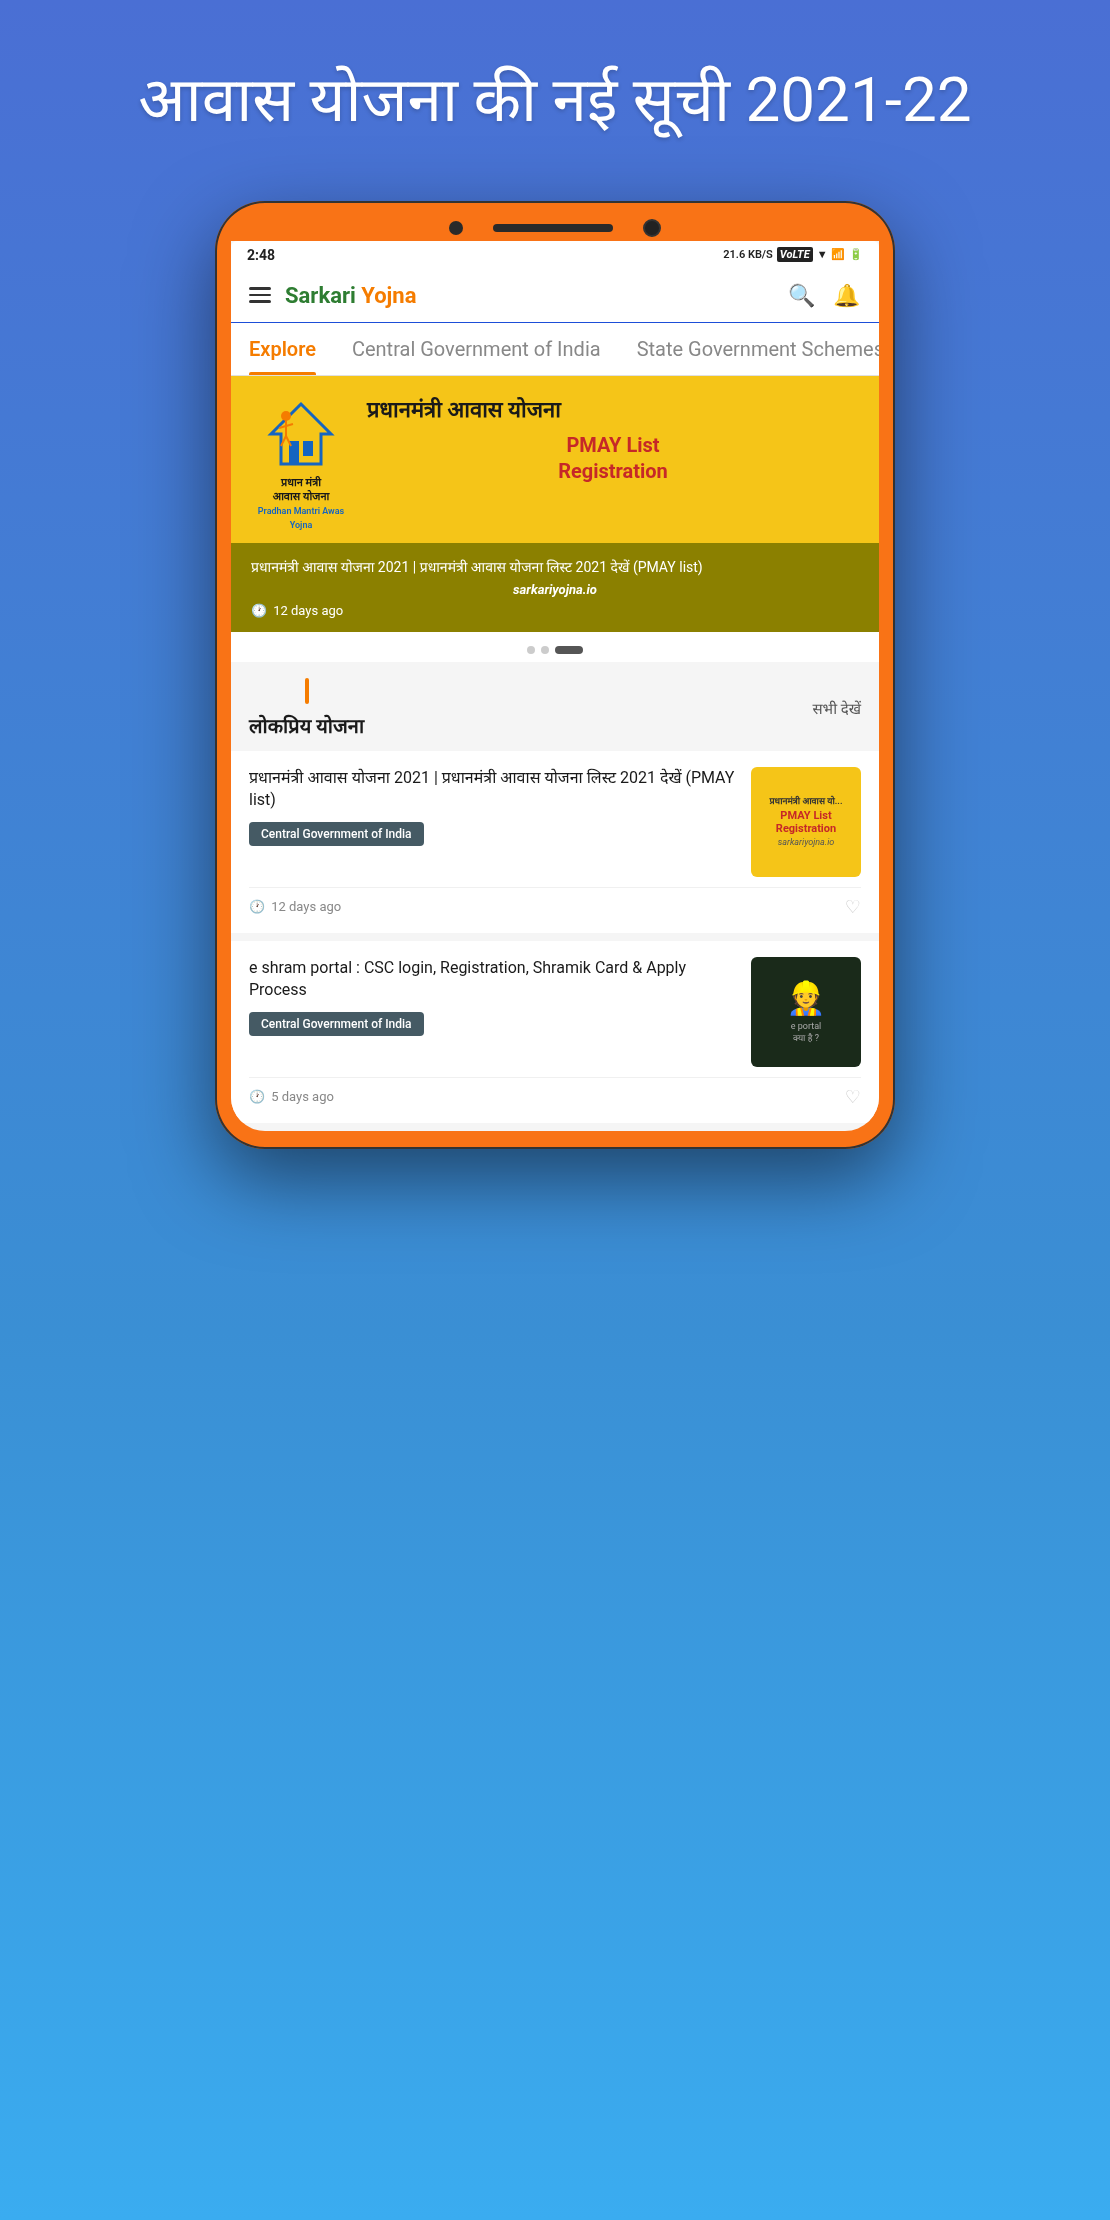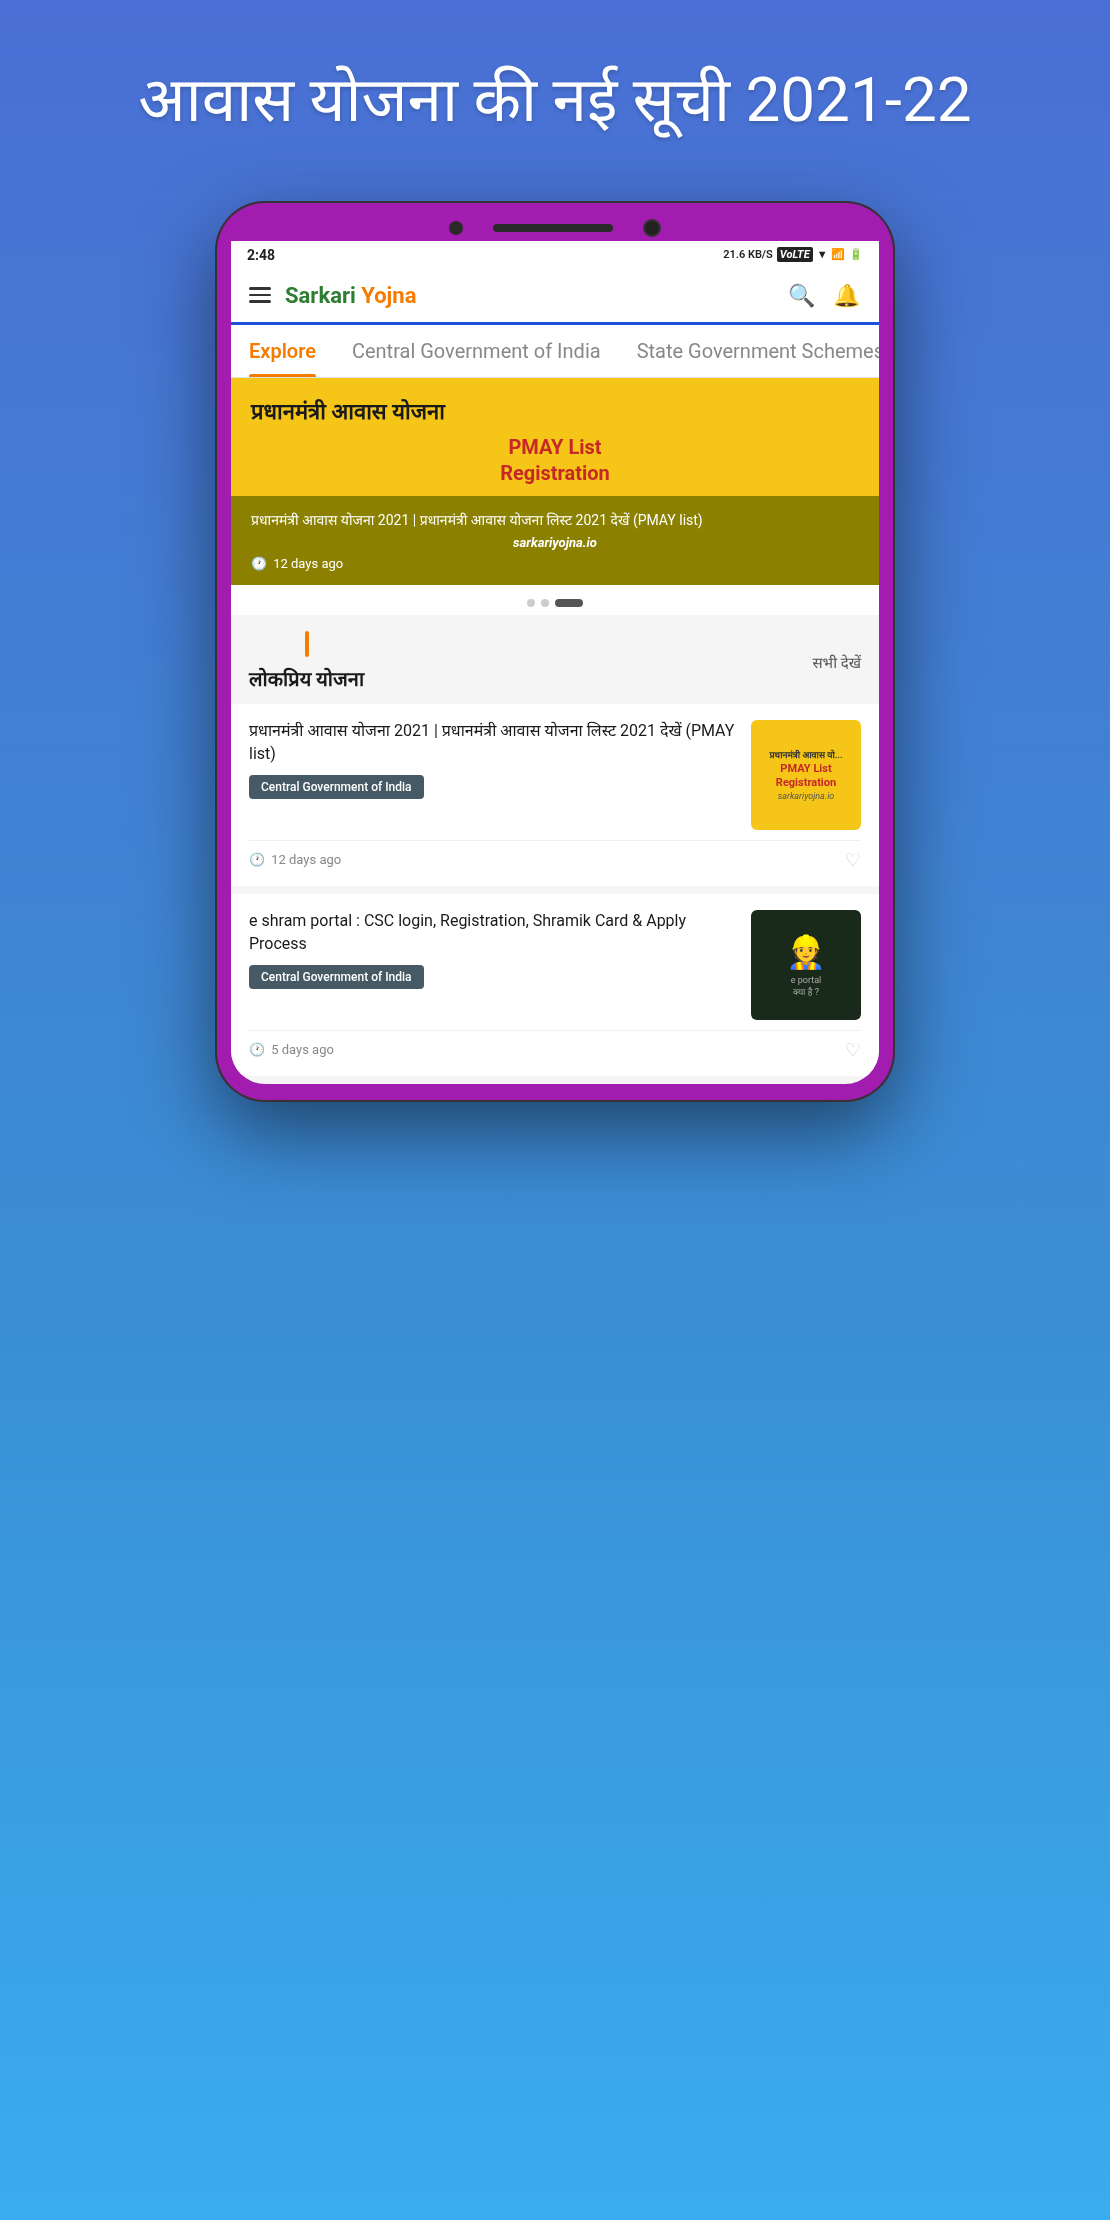--- a/index.html
+++ b/index.html
@@ -26,21 +26,21 @@
     }
 
     
     .phone-wrapper {
       display: flex;
       justify-content: center;
       padding: 20px 0 60px;
     }
     .phone-frame {
       width: 680px;
-      background: #a21caf;
+      background: #f97316;
       border-radius: 50px;
       padding: 18px 16px;
       box-shadow: 0 30px 80px rgba(0,0,0,0.5), inset 0 0 0 2px #333;
       position: relative;
     }
     .phone-camera-area {
       display: flex;
       justify-content: center;
       gap: 30px;
       align-items: center;
@@ -103,21 +103,21 @@
       overflow: hidden;
     }
 
     
     .app-header {
       background: white;
       display: flex;
       align-items: center;
       justify-content: space-between;
       padding: 14px 18px;
-      border-bottom: 3px solid #1d4ed8;
+      border-bottom: 1px solid #1d4ed8;
     }
     .header-left {
       display: flex;
       align-items: center;
       gap: 14px;
     }
     .hamburger-icon {
       display: flex;
       flex-direction: column;
       gap: 4px;
@@ -473,20 +473,40 @@
         <div class="nav-tab">
           <span>Central Government of India</span>
         </div>
         <div class="nav-tab">
           <span>State Government Schemes</span>
         </div>
       </div>
 
       <div class="hero-banner">
         <div class="banner-content">
+          <div class="banner-logo">
+            <div class="banner-logo-inner">
+
+              <svg class="house-icon" viewBox="0 0 80 80" xmlns="http://www.w3.org/2000/svg">
+                <polygon points="40,8 10,38 20,38 20,68 60,68 60,38 70,38" fill="none" stroke="#1565c0" stroke-width="3"></polygon>
+                <rect x="28" y="45" width="10" height="23" fill="#1565c0"></rect>
+                <rect x="42" y="45" width="10" height="15" fill="#1565c0"></rect>
+
+                <circle cx="25" cy="20" r="5" fill="#f57c00"></circle>
+                <line x1="25" y1="25" x2="25" y2="40" stroke="#f57c00" stroke-width="2"></line>
+                <line x1="18" y1="32" x2="32" y2="28" stroke="#f57c00" stroke-width="2"></line>
+                <line x1="25" y1="40" x2="20" y2="50" stroke="#f57c00" stroke-width="2"></line>
+                <line x1="25" y1="40" x2="30" y2="50" stroke="#f57c00" stroke-width="2"></line>
+              </svg>
+              <div class="banner-logo-text">
+                प्रधान मंत्री<br>आवास योजना<br>
+                <span class="eng">Pradhan Mantri Awas Yojna</span>
+              </div>
+            </div>
+          </div>
           <div class="banner-title-area">
             <div class="banner-title">प्रधानमंत्री आवास योजना</div>
             <div class="pmay-text">
               <div>PMAY List</div>
               <div>Registration</div>
             </div>
           </div>
         </div>
 
         <div class="banner-dark">

